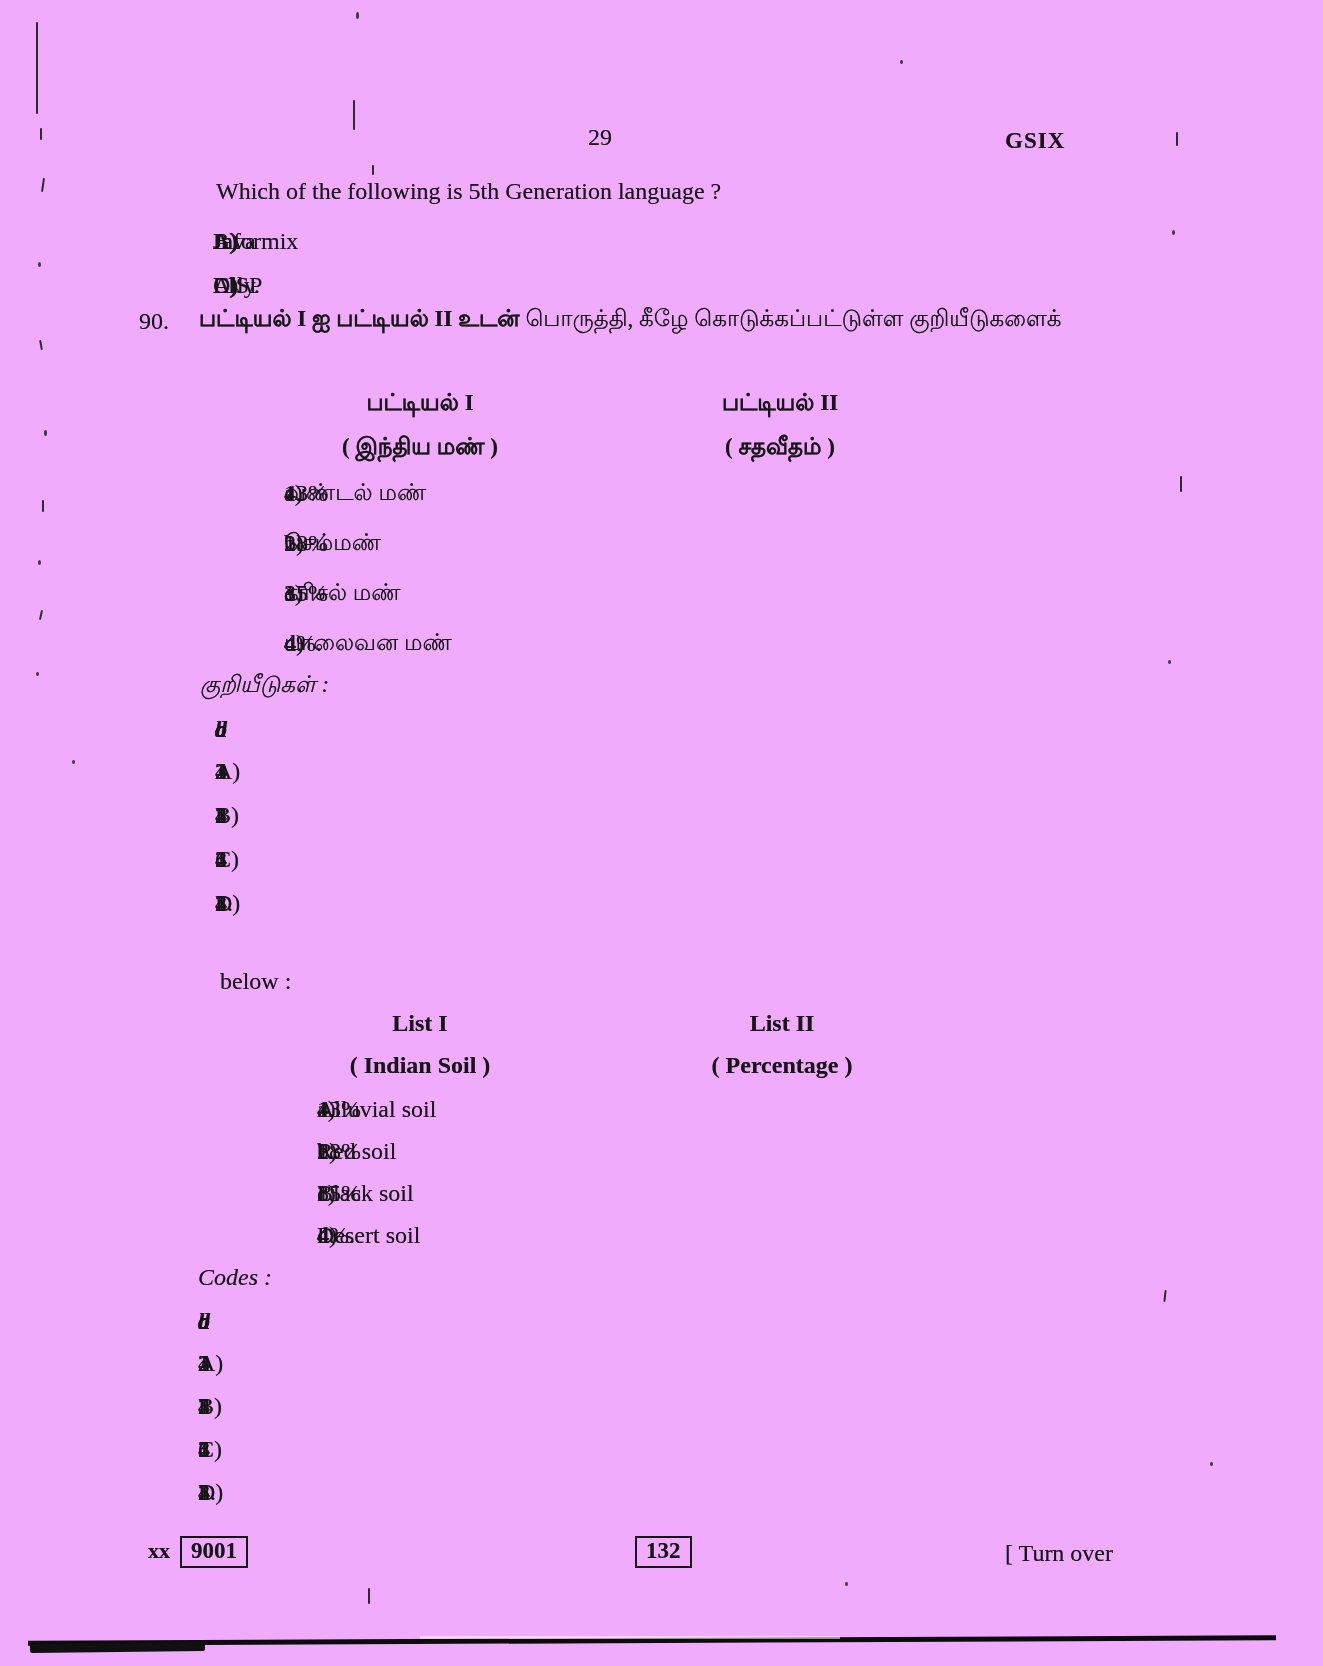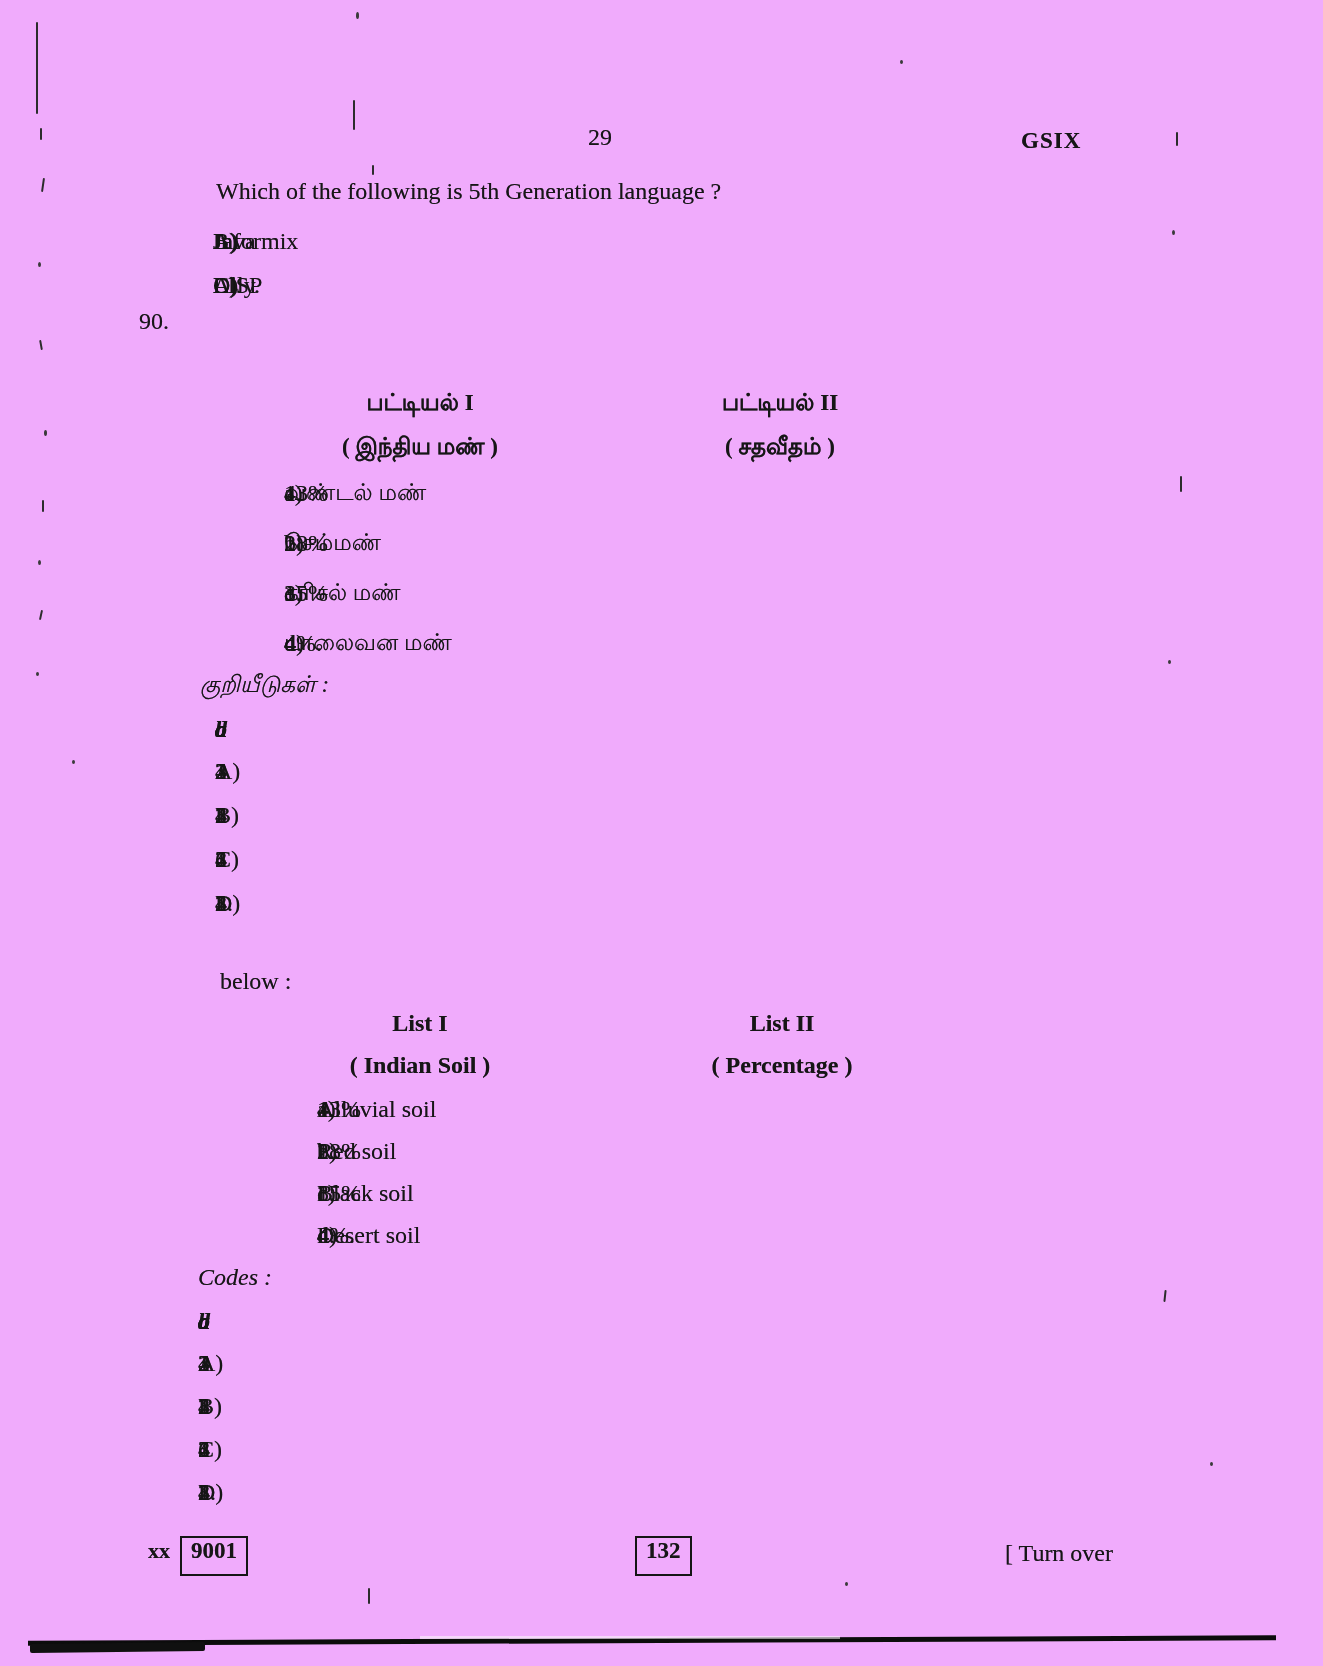--- a/index.html
+++ b/index.html
@@ -30,52 +30,55 @@
   .elist-row{position:absolute;height:30px;width:700px;}
   .elist-row span{position:absolute;top:0;}
   .el-label{left:0;} .el-text{left:50;} .el-num{left:387;} .el-val{left:450;}
   
   .codes-row{position:absolute;height:30px;width:360px;font-size:24px;line-height:30px;}
   .codes-row span{position:absolute;top:0;}
   .tc-l{left:0;} .tc-a{left:68;} .tc-b{left:145;} .tc-c{left:223;} .tc-d{left:298;}
   .ec-l{left:0;} .ec-a{left:62;} .ec-b{left:129;} .ec-c{left:192;} .ec-d{left:259;}
   .code-head{font-weight:bold;font-style:italic;}
   
-  .fbox{display:inline-block;border:2px solid #151515;padding:0 9px 10px 9px;font-weight:bold;font-size:23px;line-height:26px;}
+  .fbox{display:inline-block;border:2px solid #151515;padding:0 9px 2px 9px;font-weight:bold;font-size:23px;line-height:26px;}
   
   .mark{position:absolute;background:#2c2c2c;border-radius:1px;}
   .dot{position:absolute;background:#3a3a3a;border-radius:50%;}
   .bottom-line{position:absolute;left:28px;top:1638px;width:1248px;height:5px;background:#0c0c0c;transform:rotate(-0.25deg);}
   .bottom-line2{position:absolute;left:30px;top:1643px;width:175px;height:9px;background:#101010;border-radius:2px;transform:rotate(-0.6deg);}
   .bottom-line3{position:absolute;left:420px;top:1636px;width:420px;height:3px;background:#fbfbf9;opacity:.55;}
 </style>
 </head>
 <body>
 
 <div id="page">
 
   <div class="abs t center" style="left:560px;top:122px;width:80px;">29</div>
-  <div class="abs t bold" style="left:1005px;top:126px;font-size:23px;letter-spacing:1px;margin-left:16px;">GSIX</div>
+  <div class="abs t bold" style="left:1005px;top:126px;font-size:23px;letter-spacing:1px;">GSIX</div>
 
   <div class="abs t" style="left:216px;top:176px;">Which of the following is 5th Generation language ?</div>
 
   <div class="opt-row t" style="left:213px;top:226px;">
     <span class="o-l1">A)</span>
     <span class="o-t1">Java</span>
     <span class="o-l2">B)</span>
     <span class="o-t2">Informix</span>
   </div>
   <div class="opt-row t" style="left:213px;top:270px;">
     <span class="o-l1">C)</span>
     <span class="o-t1">LISP</span>
     <span class="o-l2">D)</span>
     <span class="o-t2">Ally.</span>
   </div>
 
   <div class="abs t" style="left:139px;top:306px;">90.</div>
+  <div class="abs tam" style="left:199px;top:304px;width:910px;overflow:hidden;">
+    <span class="bold">பட்டியல் I ஐ பட்டியல் II உடன்</span><span> பொருத்தி, கீழே கொடுக்கப்பட்டுள்ள குறியீடுகளைக்</span>
+  </div>
 
   <div class="abs tam bold center" style="left:300px;top:388px;width:240px;font-family:Liberation Serif, serif;">பட்டியல் I</div>
   <div class="abs tam bold center" style="left:660px;top:388px;width:240px;font-family:Liberation Serif, serif;">பட்டியல் II</div>
   <div class="abs tam bold center" style="left:300px;top:432px;width:240px;">( இந்திய மண் )</div>
   <div class="abs tam bold center" style="left:660px;top:432px;width:240px;">( சதவீதம் )</div>
 
   <div class="tlist-row tam" style="left:284px;top:478px;">
     <span class="tl-label t">a)</span>
     <span class="tl-text">வண்டல் மண்</span>
     <span class="tl-num t">1.</span>

